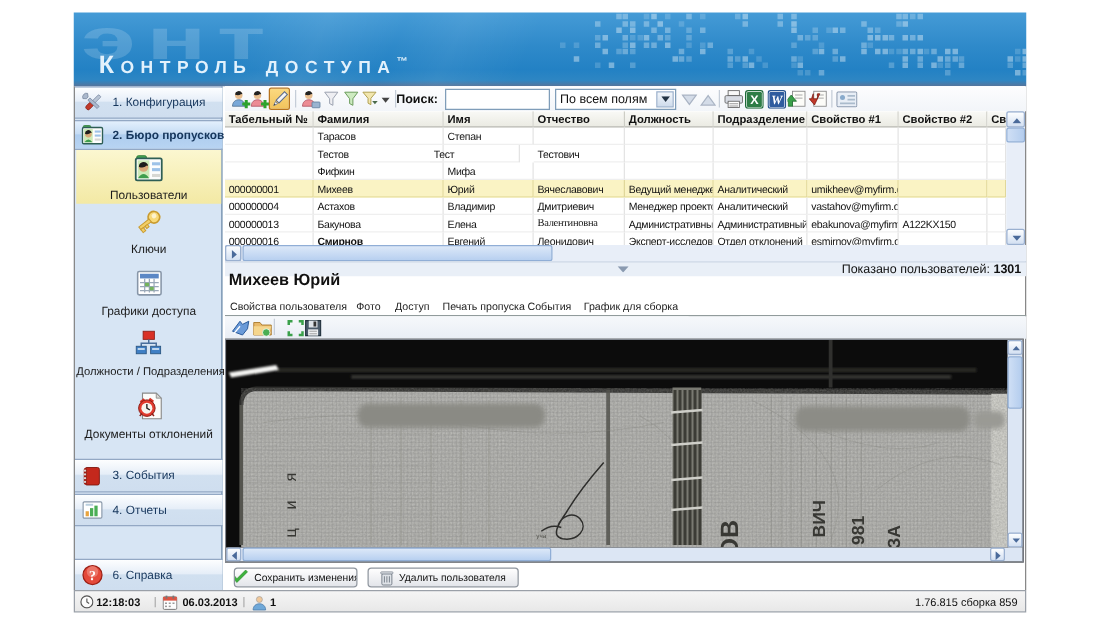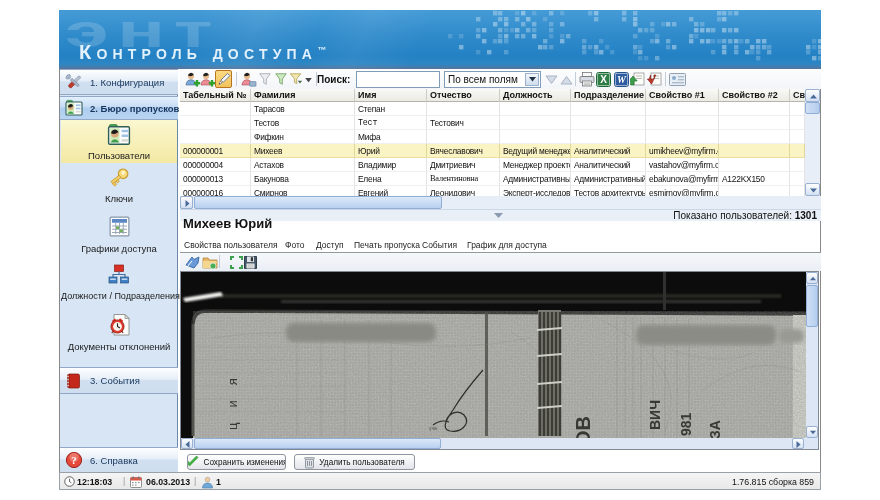--- a/index.html
+++ b/index.html
@@ -307,20 +307,30 @@
       <svg class="ic" viewBox="0 0 20 20">
         <path d="M5 3h9a1.5 1.5 0 0 1 1.5 1.5v11A1.5 1.5 0 0 1 14 17H5z" fill="#c4281c" stroke="#7d150d" stroke-width="0.7"></path>
         <path d="M5 3c-1.2 0-2 .8-2 2v10c0 1.2.8 2 2 2z" fill="#a01c12"></path>
         <circle cx="4" cy="5.5" r="0.9" fill="#d8d8d8"></circle>
           <circle cx="4" cy="8.5" r="0.9" fill="#d8d8d8"></circle>
           <circle cx="4" cy="11.5" r="0.9" fill="#d8d8d8"></circle>
           <circle cx="4" cy="14.5" r="0.9" fill="#d8d8d8"></circle>
       </svg>
       <span>3. События</span>
     </div>
+    <div class="navbtn" style="top:326px; height:26px;">
+      <svg class="ic" viewBox="0 0 20 20">
+        <rect x="2.5" y="3.5" width="15" height="13" rx="1" fill="#fff" stroke="#8796a8" stroke-width="0.9"></rect>
+        <rect x="4.5" y="11" width="2.6" height="4" fill="#e8a33d"></rect>
+        <rect x="8" y="8.5" width="2.6" height="6.5" fill="#4aae54"></rect>
+        <rect x="11.5" y="6.5" width="2.6" height="8.5" fill="#4aae54"></rect>
+        <rect x="4.5" y="5" width="6" height="1.6" fill="#b9cede"></rect>
+      </svg>
+      <span>4. Отчеты</span>
+    </div>
     <div class="navbtn" style="top:378px; height:25px; border-bottom:none;">
       <svg class="ic" viewBox="0 0 20 20">
         <circle cx="10" cy="10" r="7.6" fill="#e4493a" stroke="#9c2015" stroke-width="1"></circle>
         <circle cx="10" cy="7.4" r="4.6" fill="#ee8276" opacity="0.8"></circle>
         <text x="10" y="14" font-size="11" font-weight="bold" fill="#fff" text-anchor="middle" font-family="Liberation Serif">?</text>
       </svg>
       <span>6. Справка</span>
     </div>
   </div>
   <div id="main">
@@ -442,21 +452,21 @@
           <div class="td" style="left:247px;width:73px;"></div>
           <div class="td" style="left:320px;width:71px;"></div>
           <div class="td" style="left:391px;width:75px;"></div>
           <div class="td" style="left:466px;width:73px;"></div>
           <div class="td" style="left:539px;width:71px;"></div>
           <div class="td" style="left:610px;width:15px;"></div>
         </div>
       <div class="tr" style="top:27px;">
           <div class="td" style="left:0;width:71px;"></div>
           <div class="td" style="left:71px;width:104px;">Тестов</div>
-          <div class="td" style="left:175px;width:72px;font-family:Liberation Mono, monospace;">Тест</div>
+          <div class="td" style="left:164px;width:72px;">Тест</div>
           <div class="td" style="left:247px;width:73px;">Тестович</div>
           <div class="td" style="left:320px;width:71px;"></div>
           <div class="td" style="left:391px;width:75px;"></div>
           <div class="td" style="left:466px;width:73px;"></div>
           <div class="td" style="left:539px;width:71px;"></div>
           <div class="td" style="left:610px;width:15px;"></div>
         </div>
       <div class="tr" style="top:41px;">
           <div class="td" style="left:0;width:71px;"></div>
           <div class="td" style="left:71px;width:104px;">Фифкин</div>
@@ -496,25 +506,25 @@
           <div class="td" style="left:175px;width:72px;">Елена</div>
           <div class="td" style="left:247px;width:73px;font-family:Liberation Serif, serif;">Валентиновна</div>
           <div class="td" style="left:320px;width:71px;">Административный</div>
           <div class="td" style="left:391px;width:75px;">Административный</div>
           <div class="td" style="left:466px;width:73px;">ebakunova@myfirm.</div>
           <div class="td" style="left:539px;width:71px;">A122KX150</div>
           <div class="td" style="left:610px;width:15px;"></div>
         </div>
       <div class="tr" style="top:97px;">
           <div class="td" style="left:0;width:71px;">000000016</div>
-          <div class="td" style="left:71px;width:104px;">Смирнов</div>
+          <div class="td" style="left:71px;width:104px;font-weight:bold;">Смирнов</div>
           <div class="td" style="left:175px;width:72px;">Евгений</div>
           <div class="td" style="left:247px;width:73px;">Леонидович</div>
           <div class="td" style="left:320px;width:71px;">Эксперт-исследова</div>
-          <div class="td" style="left:391px;width:75px;">Тестов архитектуры</div>
+          <div class="td" style="left:391px;width:75px;">Отдел отклонений</div>
           <div class="td" style="left:466px;width:73px;">esmirnov@myfirm.or</div>
           <div class="td" style="left:539px;width:71px;"></div>
           <div class="td" style="left:610px;width:15px;"></div>
         </div>
     </div>
     <div class="vsb" style="left:625px;top:20px;width:15px;height:107px;">
       <div class="sbtn" style="top:0;height:13px;">
           <svg width="7" height="5" viewBox="0 0 7 5" style="margin:4px">
             <path d="M0 4.5h7L3.5 0.5z" fill="#4a6a9a"></path>
           </svg>
@@ -545,21 +555,21 @@
         </svg>
       <span class="abs" style="right:4px;top:0px;">Показано пользователей: <b>1301</b></span>
     </div>
     <div class="abs" style="left:3px;top:147px;font-size:13px;font-weight:bold;color:#111;">Михеев Юрий</div>
     <div id="tabbar">
       <span class="tab" style="left:4px;">Свойства пользователя</span>
       <span class="tab" style="left:105px;">Фото</span>
       <span class="tab" style="left:136px;">Доступ</span>
       <span class="tab" style="left:174px;">Печать пропуска</span>
       <span class="tab" style="left:242px;">События</span>
-      <span class="tab" style="left:287px;">График для доступа</span>
+      <span class="tab" style="left:287px;">График для сборка</span>
       <div class="tabsel" style="left:370px;width:43px;">Документ</div>
     </div>
     <div id="docbar">
       <svg class="abs" style="left:5px;top:2px;" width="15" height="15" viewBox="0 0 15 15">
         <path d="M1 10l6-8 2 2.5L14 2l-1 6-4 5z" fill="#6a9ad8" stroke="#2a5a9a" stroke-width="0.8"></path>
         <path d="M2 12l5-6" stroke="#fff" stroke-width="1" fill="none"></path>
       </svg>
       <svg class="abs" style="left:22px;top:2px;" width="16" height="15" viewBox="0 0 16 15">
         <path d="M1 3h5l1.5 2H15v8H1z" fill="#e8b96a" stroke="#a8782a" stroke-width="0.7"></path>
         <path d="M1 6h14l-2 7H1z" fill="#f5d68e"></path>

